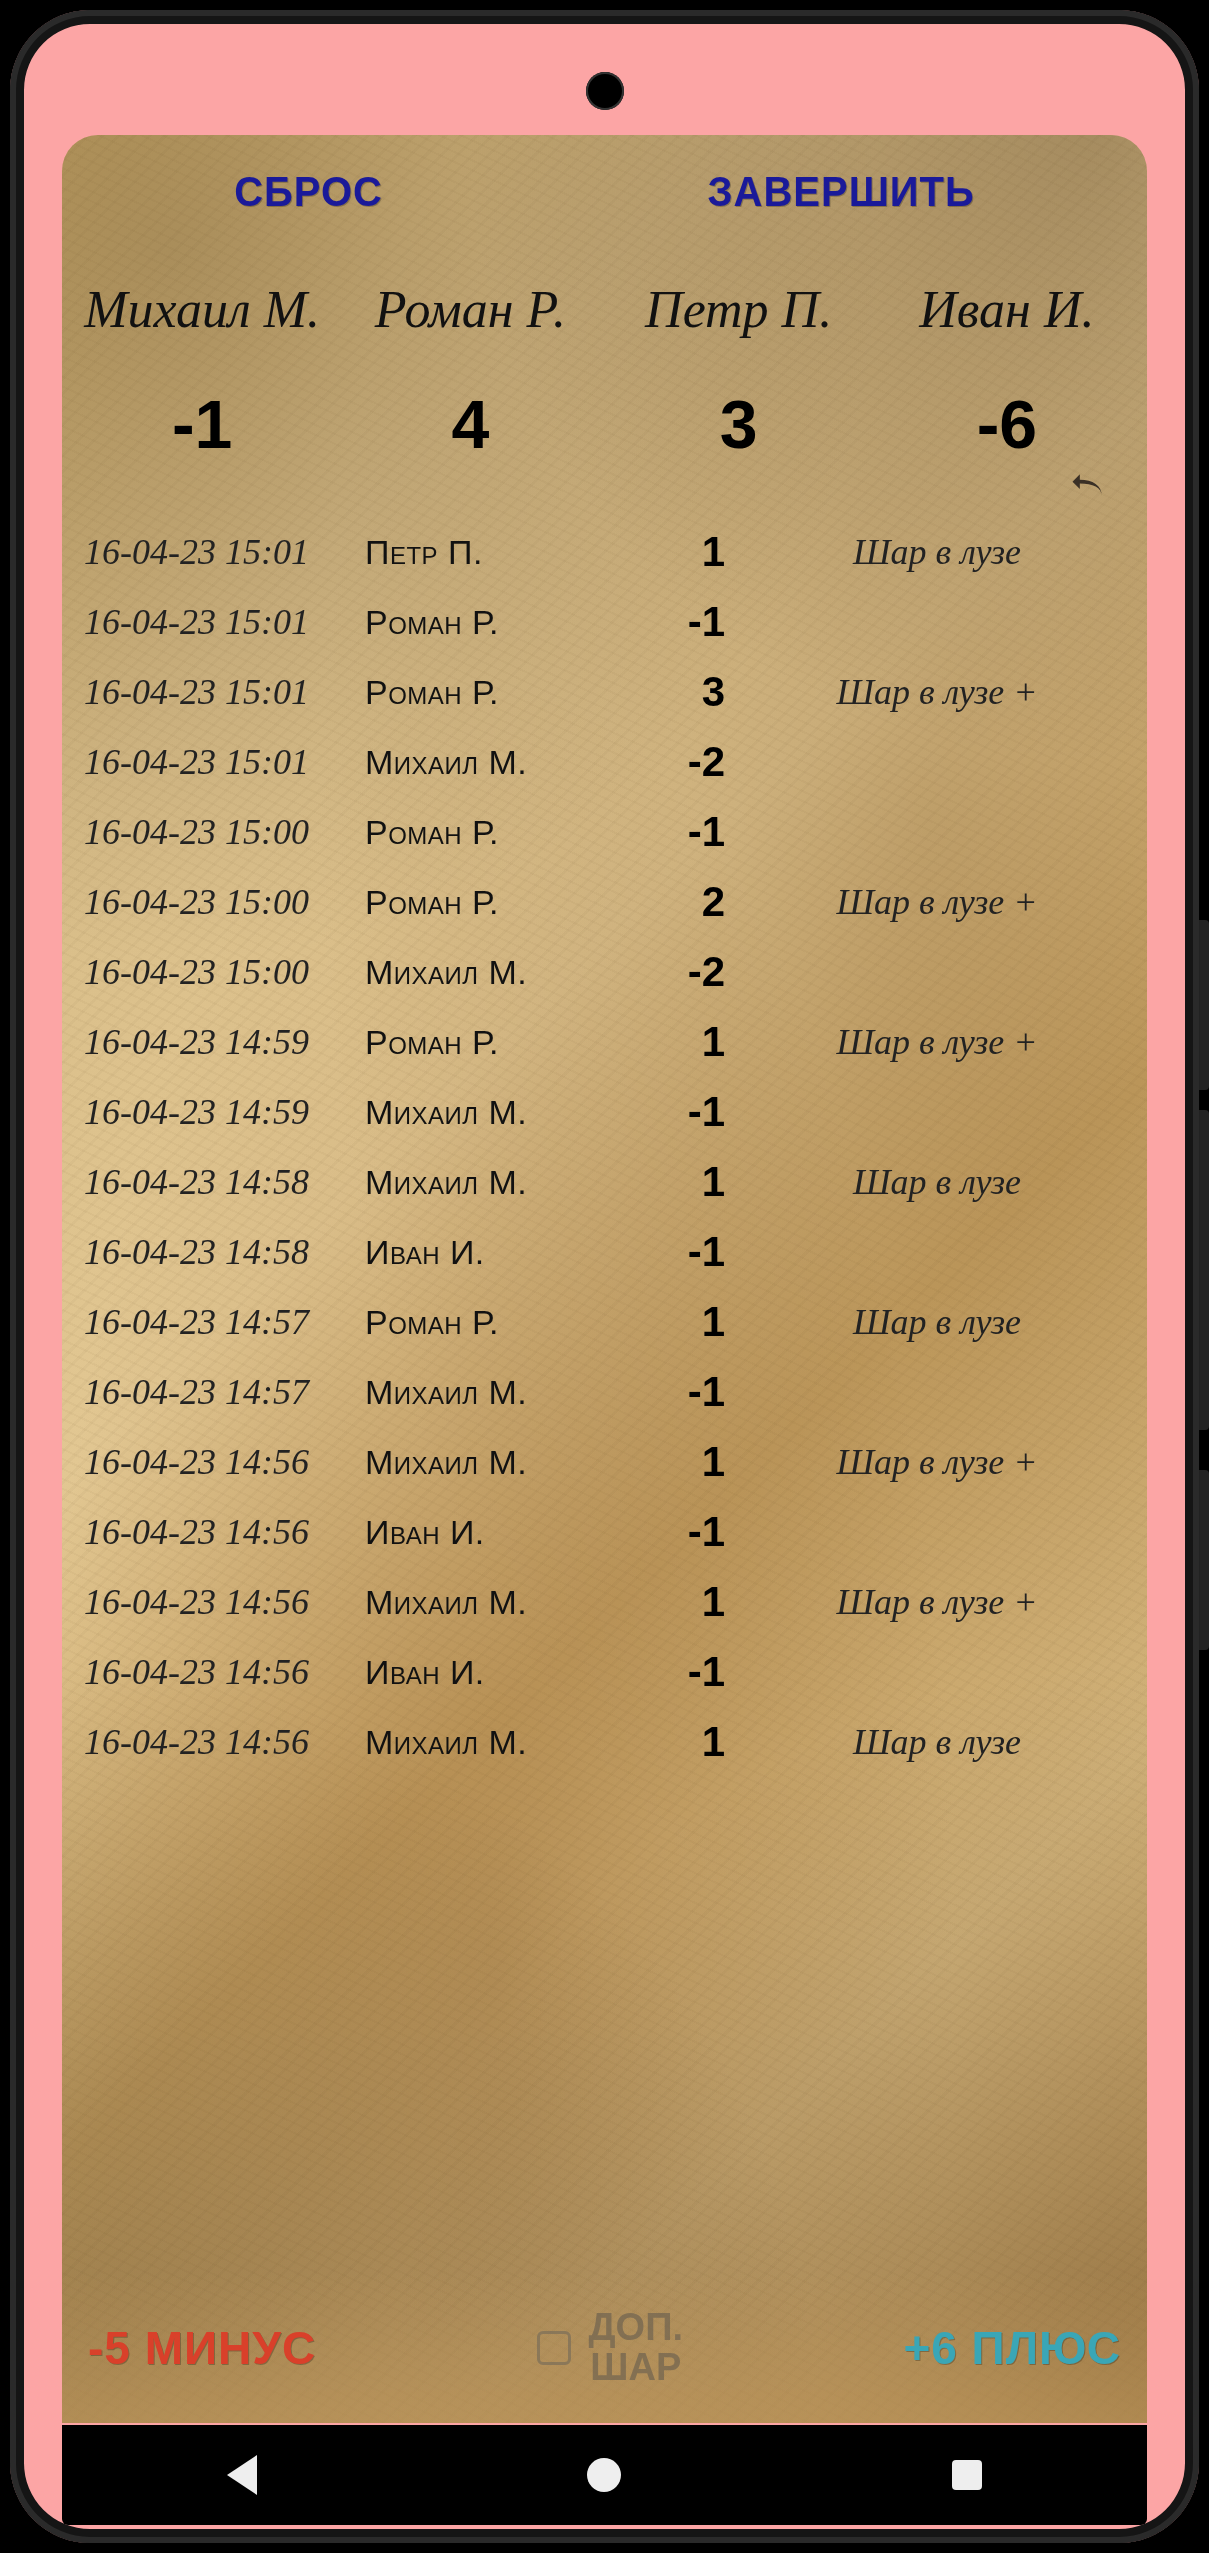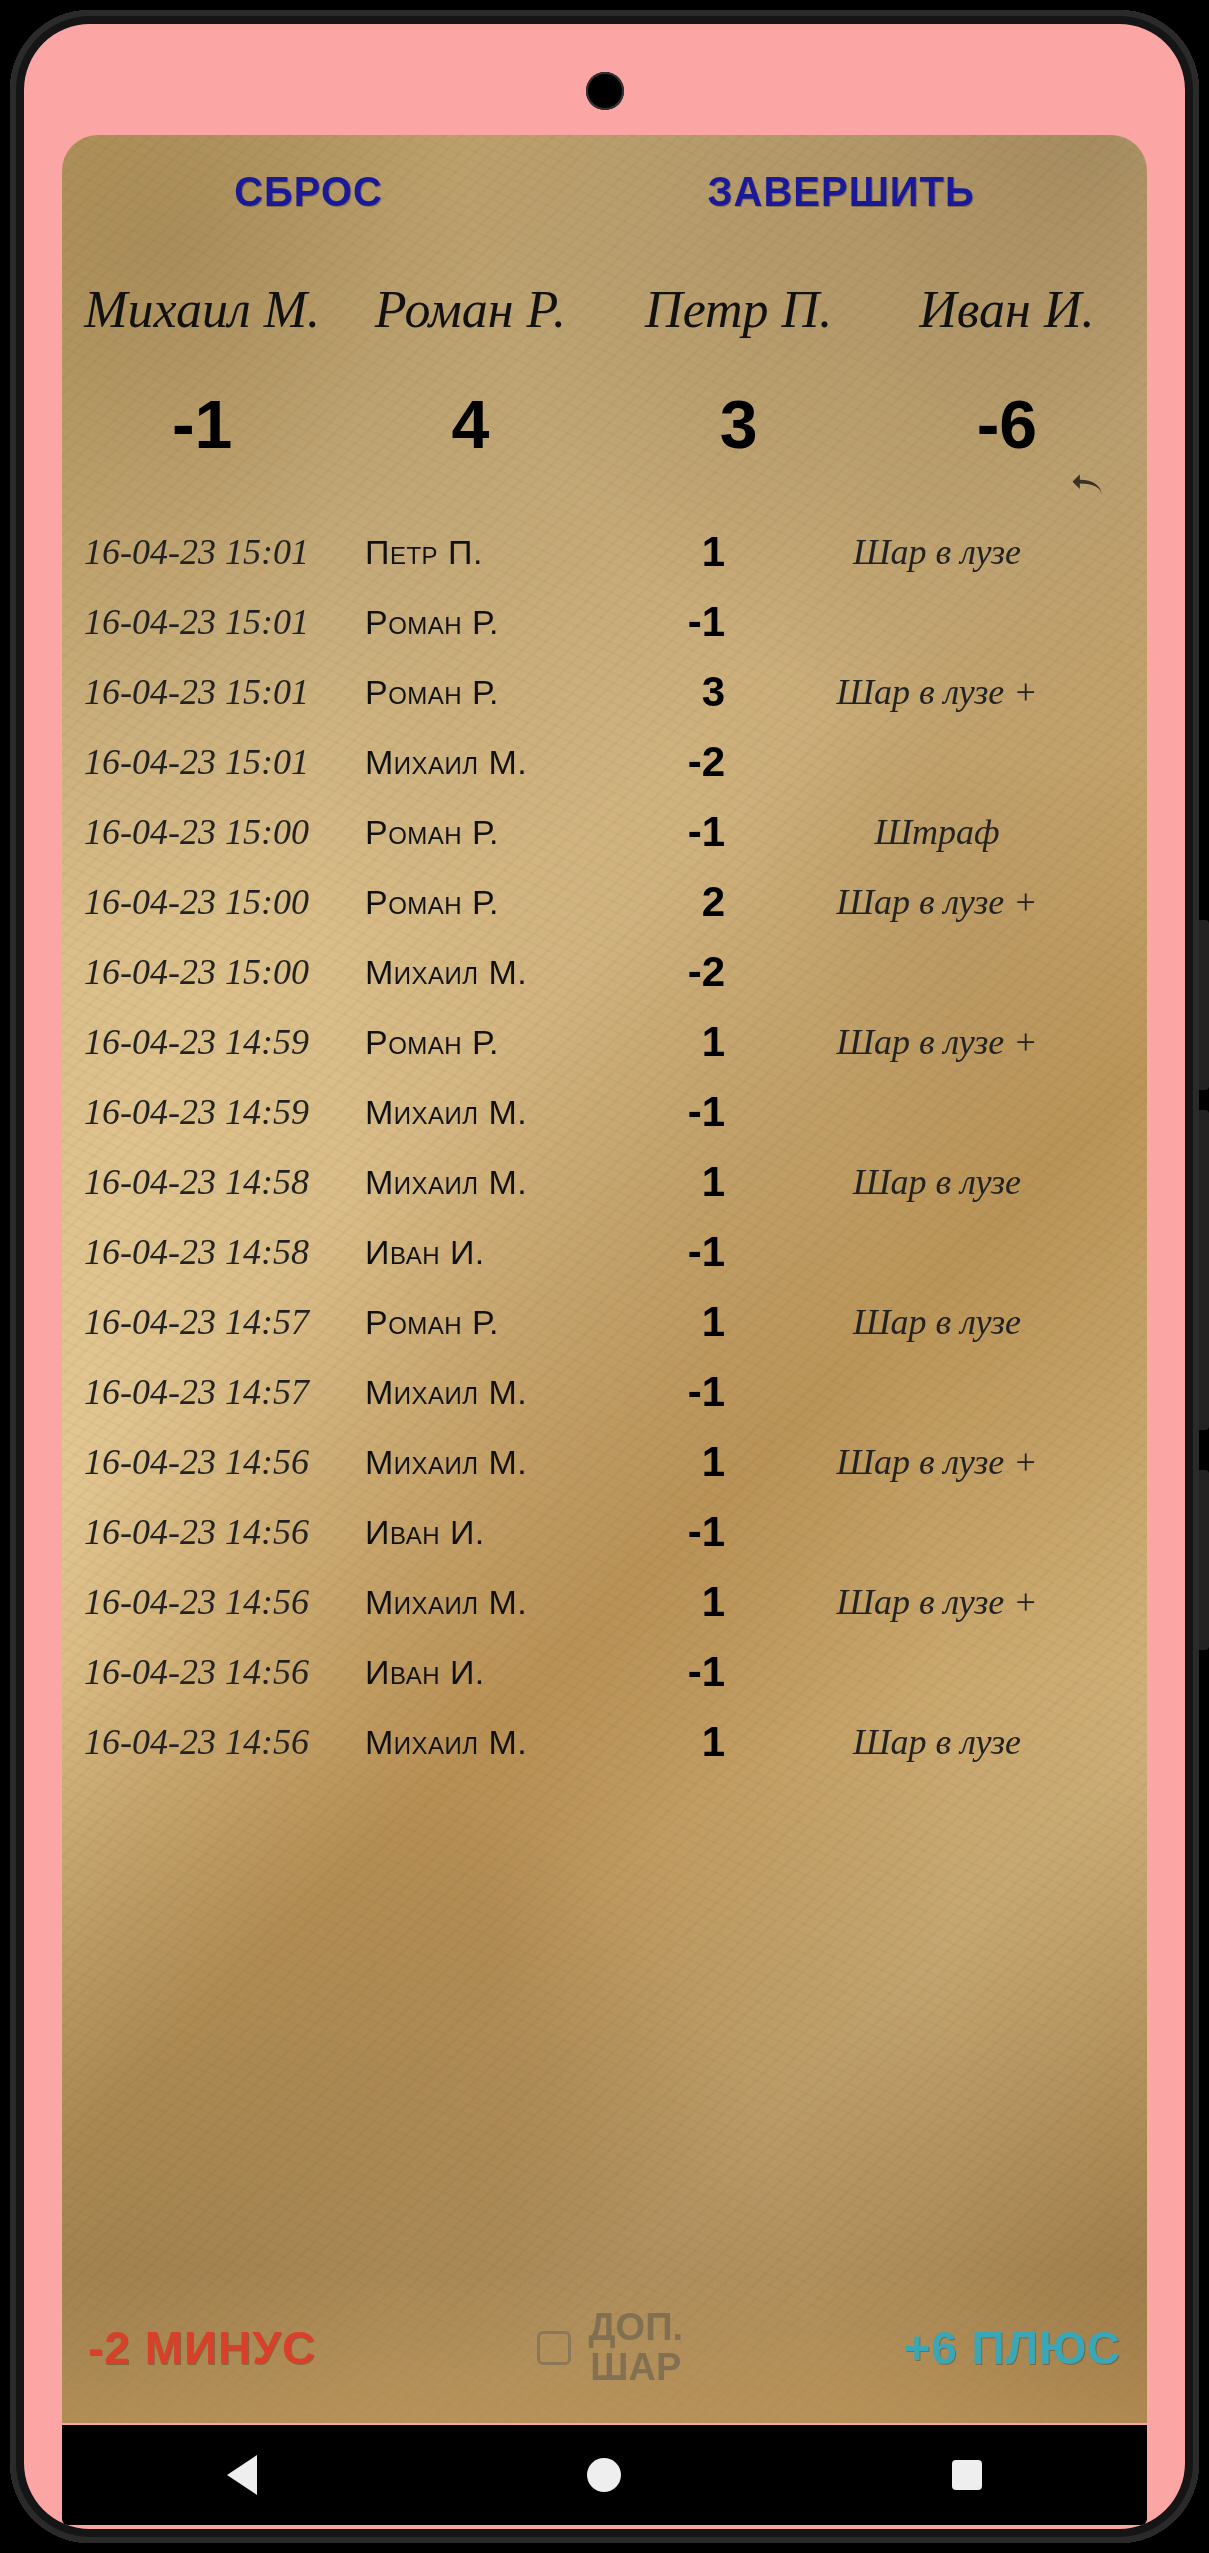--- a/index.html
+++ b/index.html
@@ -329,21 +329,20 @@
         <div class="log-row">
           <div class="c-date">16-04-23 15:01</div>
           <div class="c-player">Михаил М.</div>
           <div class="c-delta">-2</div>
           <div class="c-note"></div>
         </div>
         <div class="log-row">
           <div class="c-date">16-04-23 15:00</div>
           <div class="c-player">Роман Р.</div>
           <div class="c-delta">-1</div>
-          <div class="c-note">Штраф</div>
         </div>
         <div class="log-row">
           <div class="c-date">16-04-23 15:00</div>
           <div class="c-player">Роман Р.</div>
           <div class="c-delta">2</div>
           <div class="c-note">Шар в лузе +</div>
         </div>
         <div class="log-row">
           <div class="c-date">16-04-23 15:00</div>
           <div class="c-player">Михаил М.</div>
@@ -412,21 +411,21 @@
         </div>
         <div class="log-row">
           <div class="c-date">16-04-23 14:56</div>
           <div class="c-player">Михаил М.</div>
           <div class="c-delta">1</div>
           <div class="c-note">Шар в лузе</div>
         </div>
       </div>
 
     <div class="bottombar">
-      <div class="minus">-2 МИНУС</div>
+      <div class="minus">-5 МИНУС</div>
       <div class="center">
         <div class="checkbox"></div>
         <div class="label">
           <div>ДОП.</div>
           <div>ШАР</div>
         </div>
       </div>
       <div class="plus">+6 ПЛЮС</div>
     </div>
 

